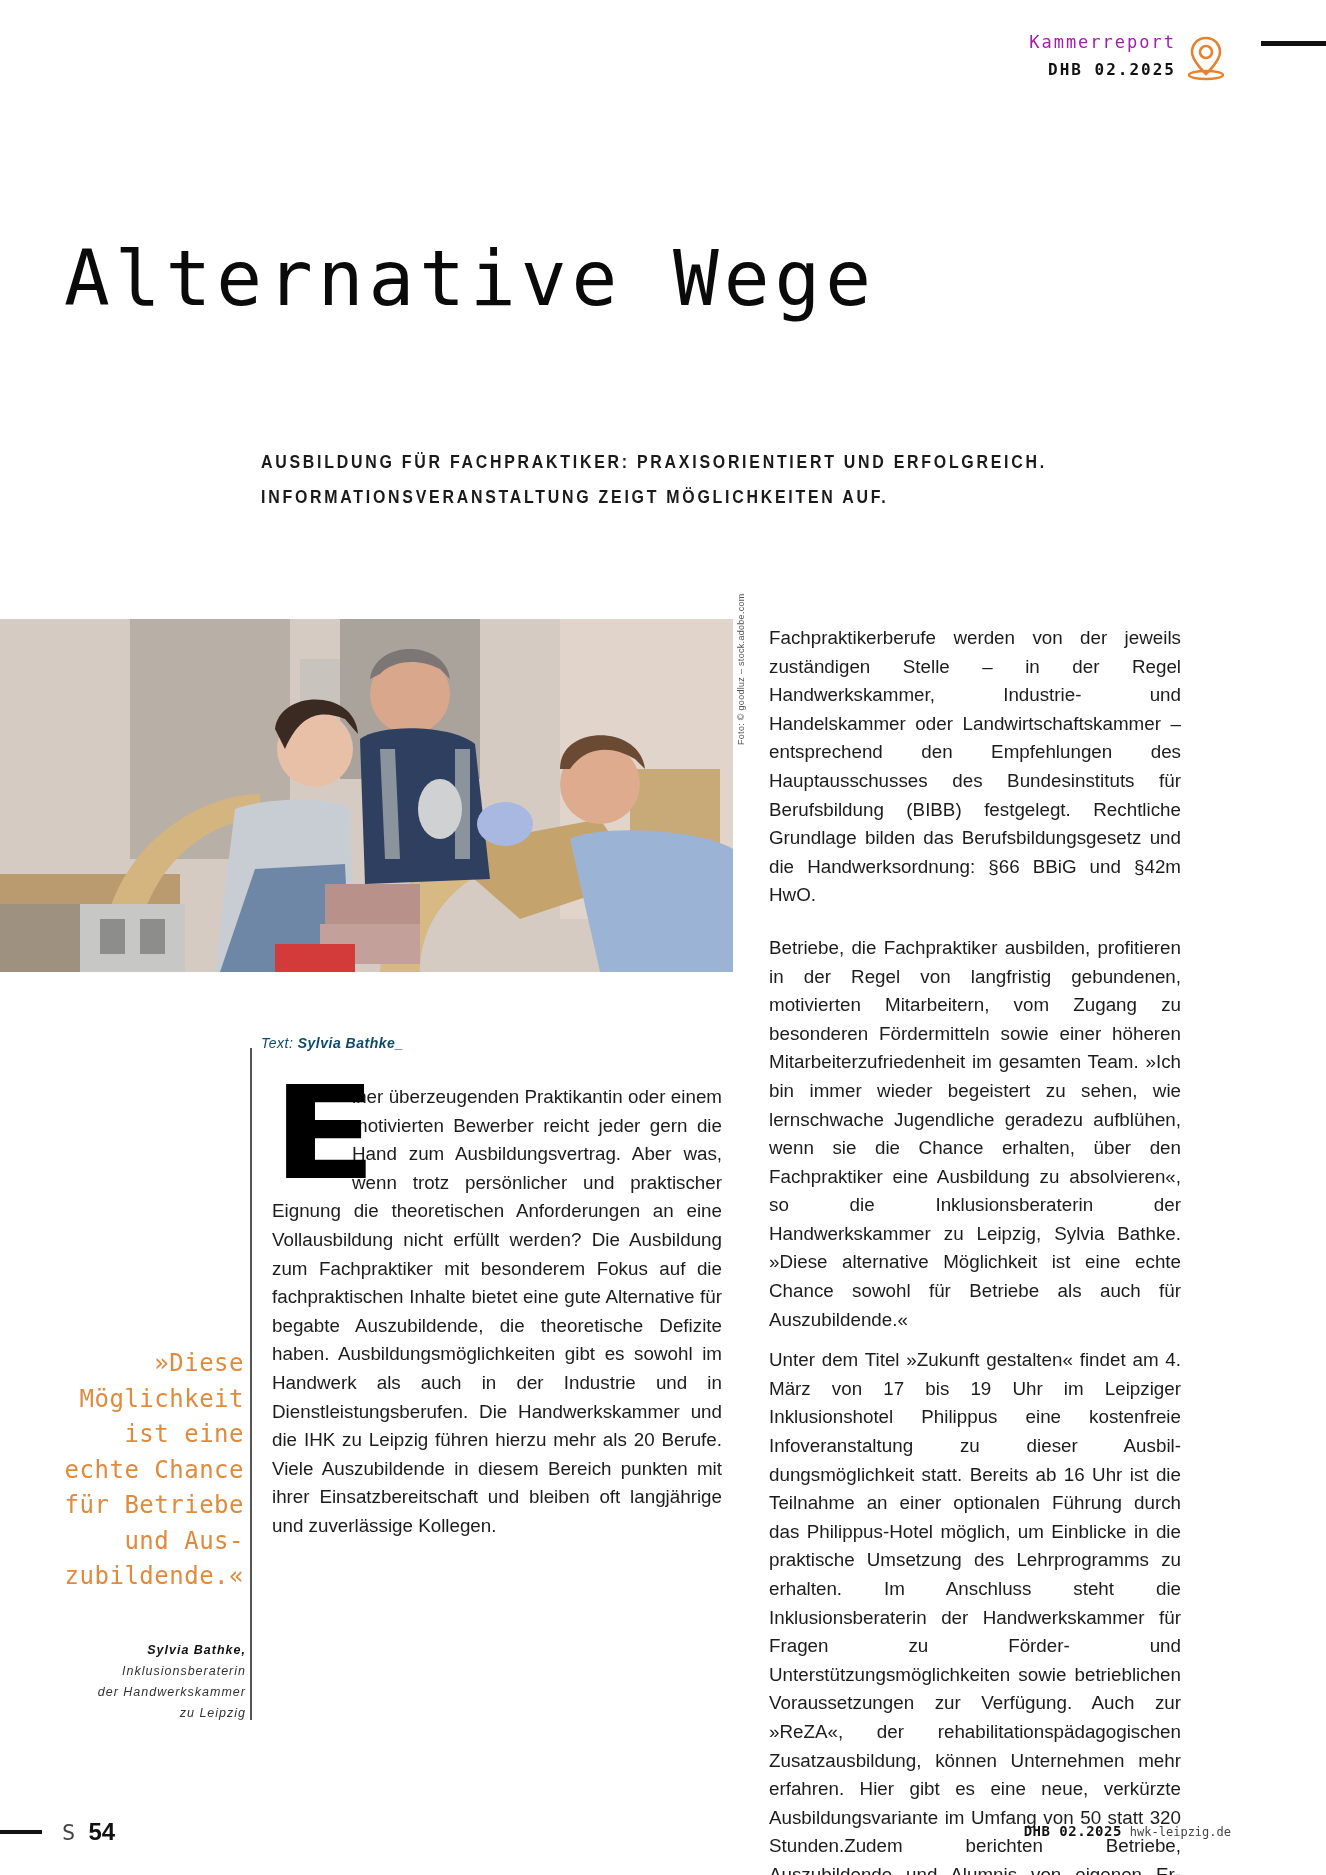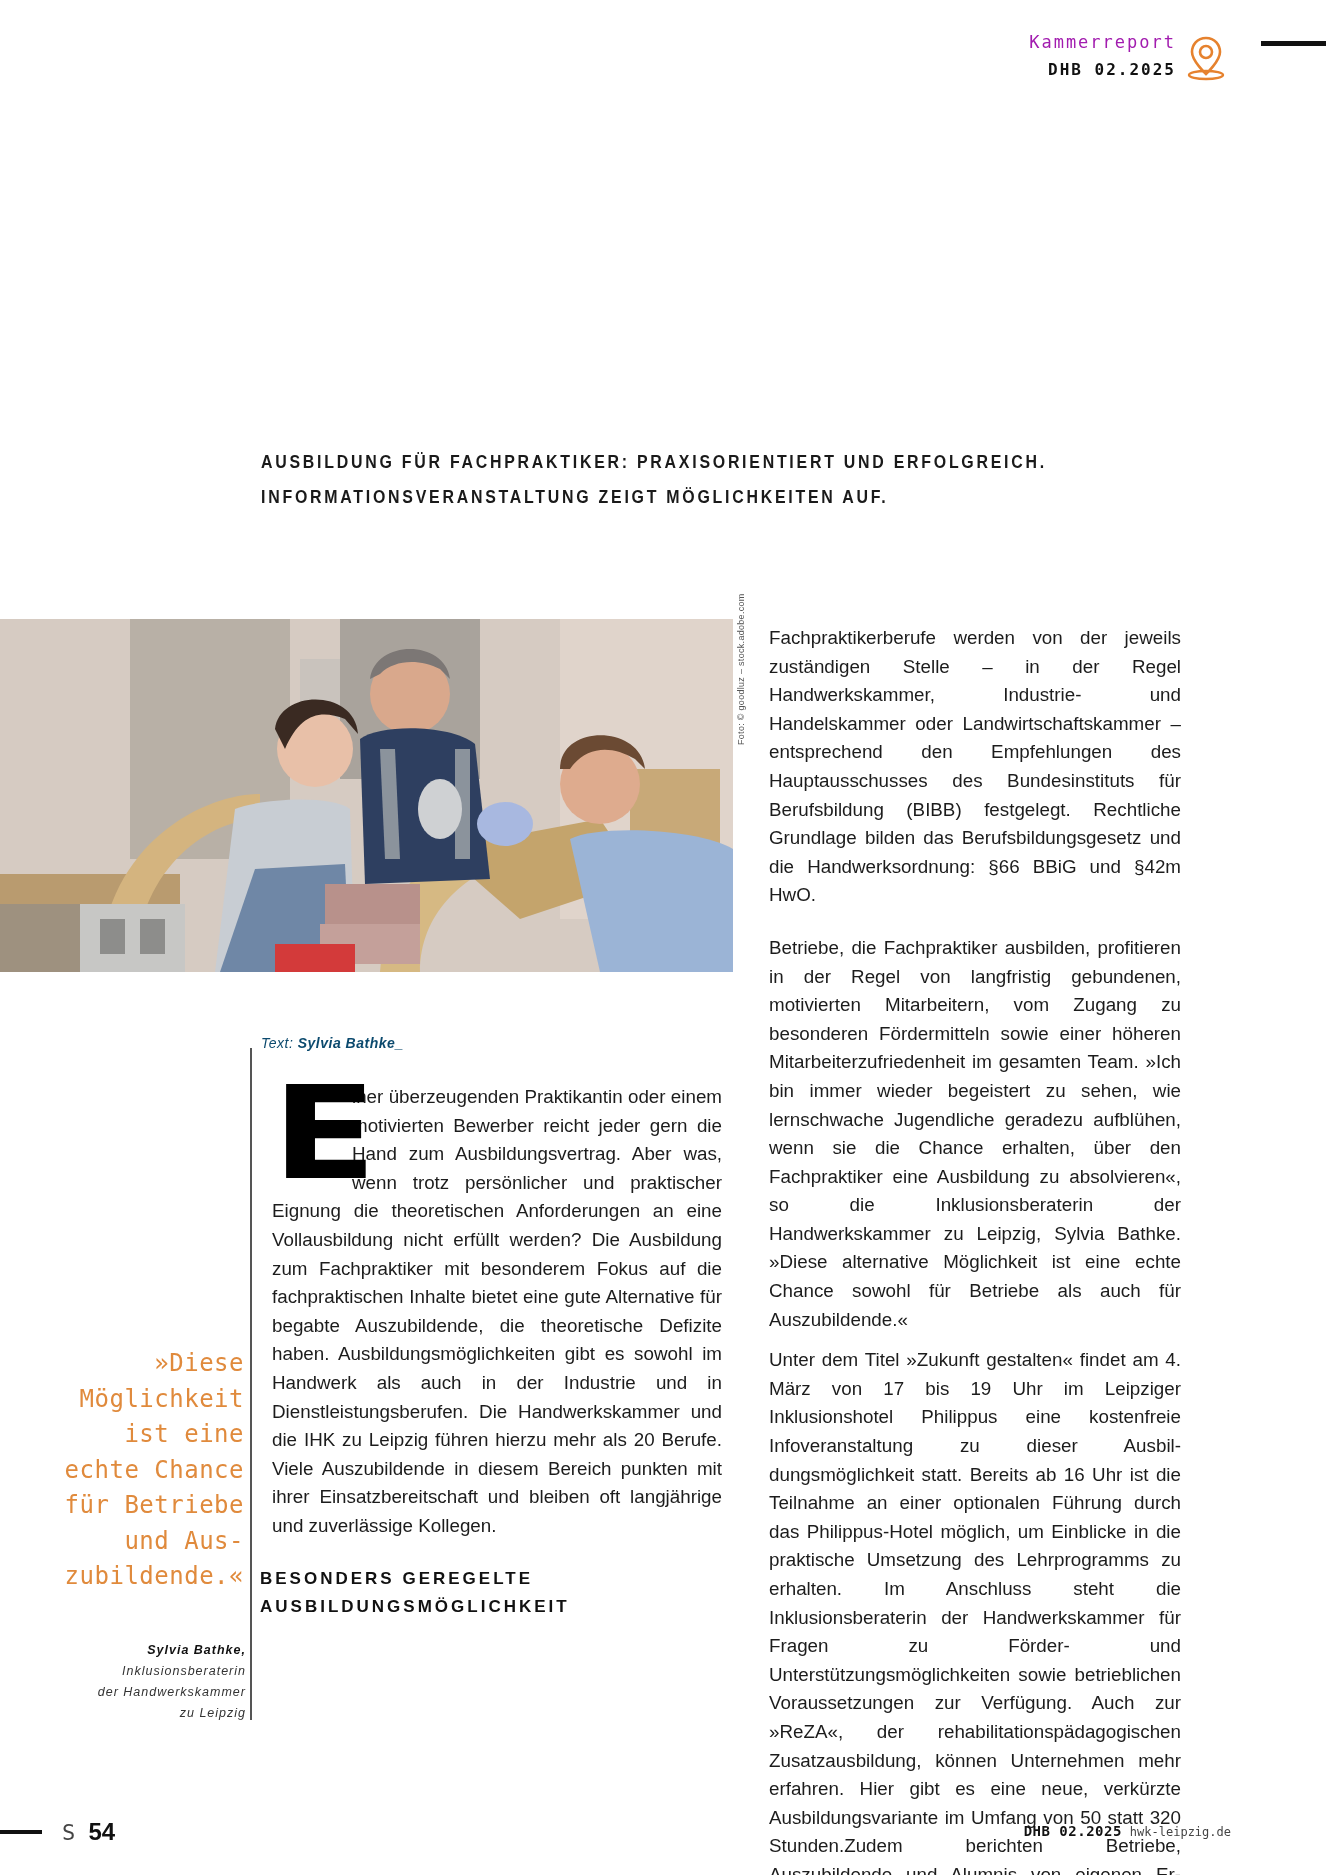--- a/index.html
+++ b/index.html
@@ -65,21 +65,21 @@
 <div class="hdr-section">Kammerreport</div>
 <div class="hdr-issue">DHB 02.2025</div>
 <svg class="hdr-pin" viewBox="0 0 44 48">
   <path d="M22 4 C13 4 8 11 8 18 C8 27 22 40 22 40 C22 40 36 27 36 18 C36 11 31 4 22 4 Z" fill="none" stroke="#E6822E" stroke-width="2.6"></path>
   <circle cx="22" cy="18" r="6" fill="none" stroke="#E6822E" stroke-width="2.6"></circle>
   <ellipse cx="22" cy="41" rx="17" ry="4" fill="none" stroke="#E6822E" stroke-width="2.4"></ellipse>
 </svg>
 <div class="hdr-rule"></div>
 
 <h1 class="title">
-  <br>
+  <span>Alternative Wege</span><br>
 </h1>
 <div class="subtitle">
   <span>AUSBILDUNG FÜR FACHPRAKTIKER: PRAXISORIENTIERT UND ERFOLGREICH.</span><br>
   <span>INFORMATIONSVERANSTALTUNG ZEIGT MÖGLICHKEITEN AUF.</span>
 </div>
 
 <div class="photo" title="Ausbilder und zwei Auszubildende arbeiten an einem Holzbogen und Ziegeln in einer Werkstatt">
   <svg width="733" height="353" viewBox="0 0 733 353">
 
     <rect x="0" y="0" width="733" height="353" fill="#d6cbc2"></rect>
@@ -132,24 +132,20 @@
 
 <div class="byline">
   <span>Text: </span><b>Sylvia Bathke_</b>
 </div>
 <div class="vline"></div>
 
 <div class="col-mid body-text">
   <p>
     <span class="dropcap">E</span><span>iner überzeugenden Praktikantin oder einem motivierten Bewerber reicht jeder gern die Hand zum Ausbildungsvertrag. Aber was, wenn trotz persönlicher und praktischer Eignung die theoretischen Anforderungen an eine Vollausbildung nicht erfüllt werden? Die Ausbildung zum Fachpraktiker mit besonderem Fokus auf die fachpraktischen Inhalte bietet eine gute Alternative für begabte Auszubilden­de, die theoretische Defizite haben. Ausbildungsmög­lichkeiten gibt es sowohl im Handwerk als auch in der Industrie und in Dienstleistungsberufen. Die Hand­werkskammer und die IHK zu Leipzig führen hierzu mehr als 20 Berufe. Viele Auszubildende in diesem Bereich punkten mit ihrer Einsatzbereitschaft und bleiben oft langjährige und zuverlässige Kollegen.</span>
   </p>
-  <div class="subhead" style="margin-top:24px">
-    <span>BESONDERS GEREGELTE</span><br>
-    <span>AUSBILDUNGSMÖGLICHKEIT</span>
-  </div>
 </div>
 
 <div class="pullquote">»Diese Möglichkeit ist eine echte Chance für Betriebe und Aus-zubildende.«</div>
 <div class="pq-attr">
   <b>Sylvia Bathke,</b><br>
   <span>Inklusionsberaterin</span><br>
   <span>der Handwerkskammer</span><br>
   <span>zu Leipzig</span>
 </div>
 

